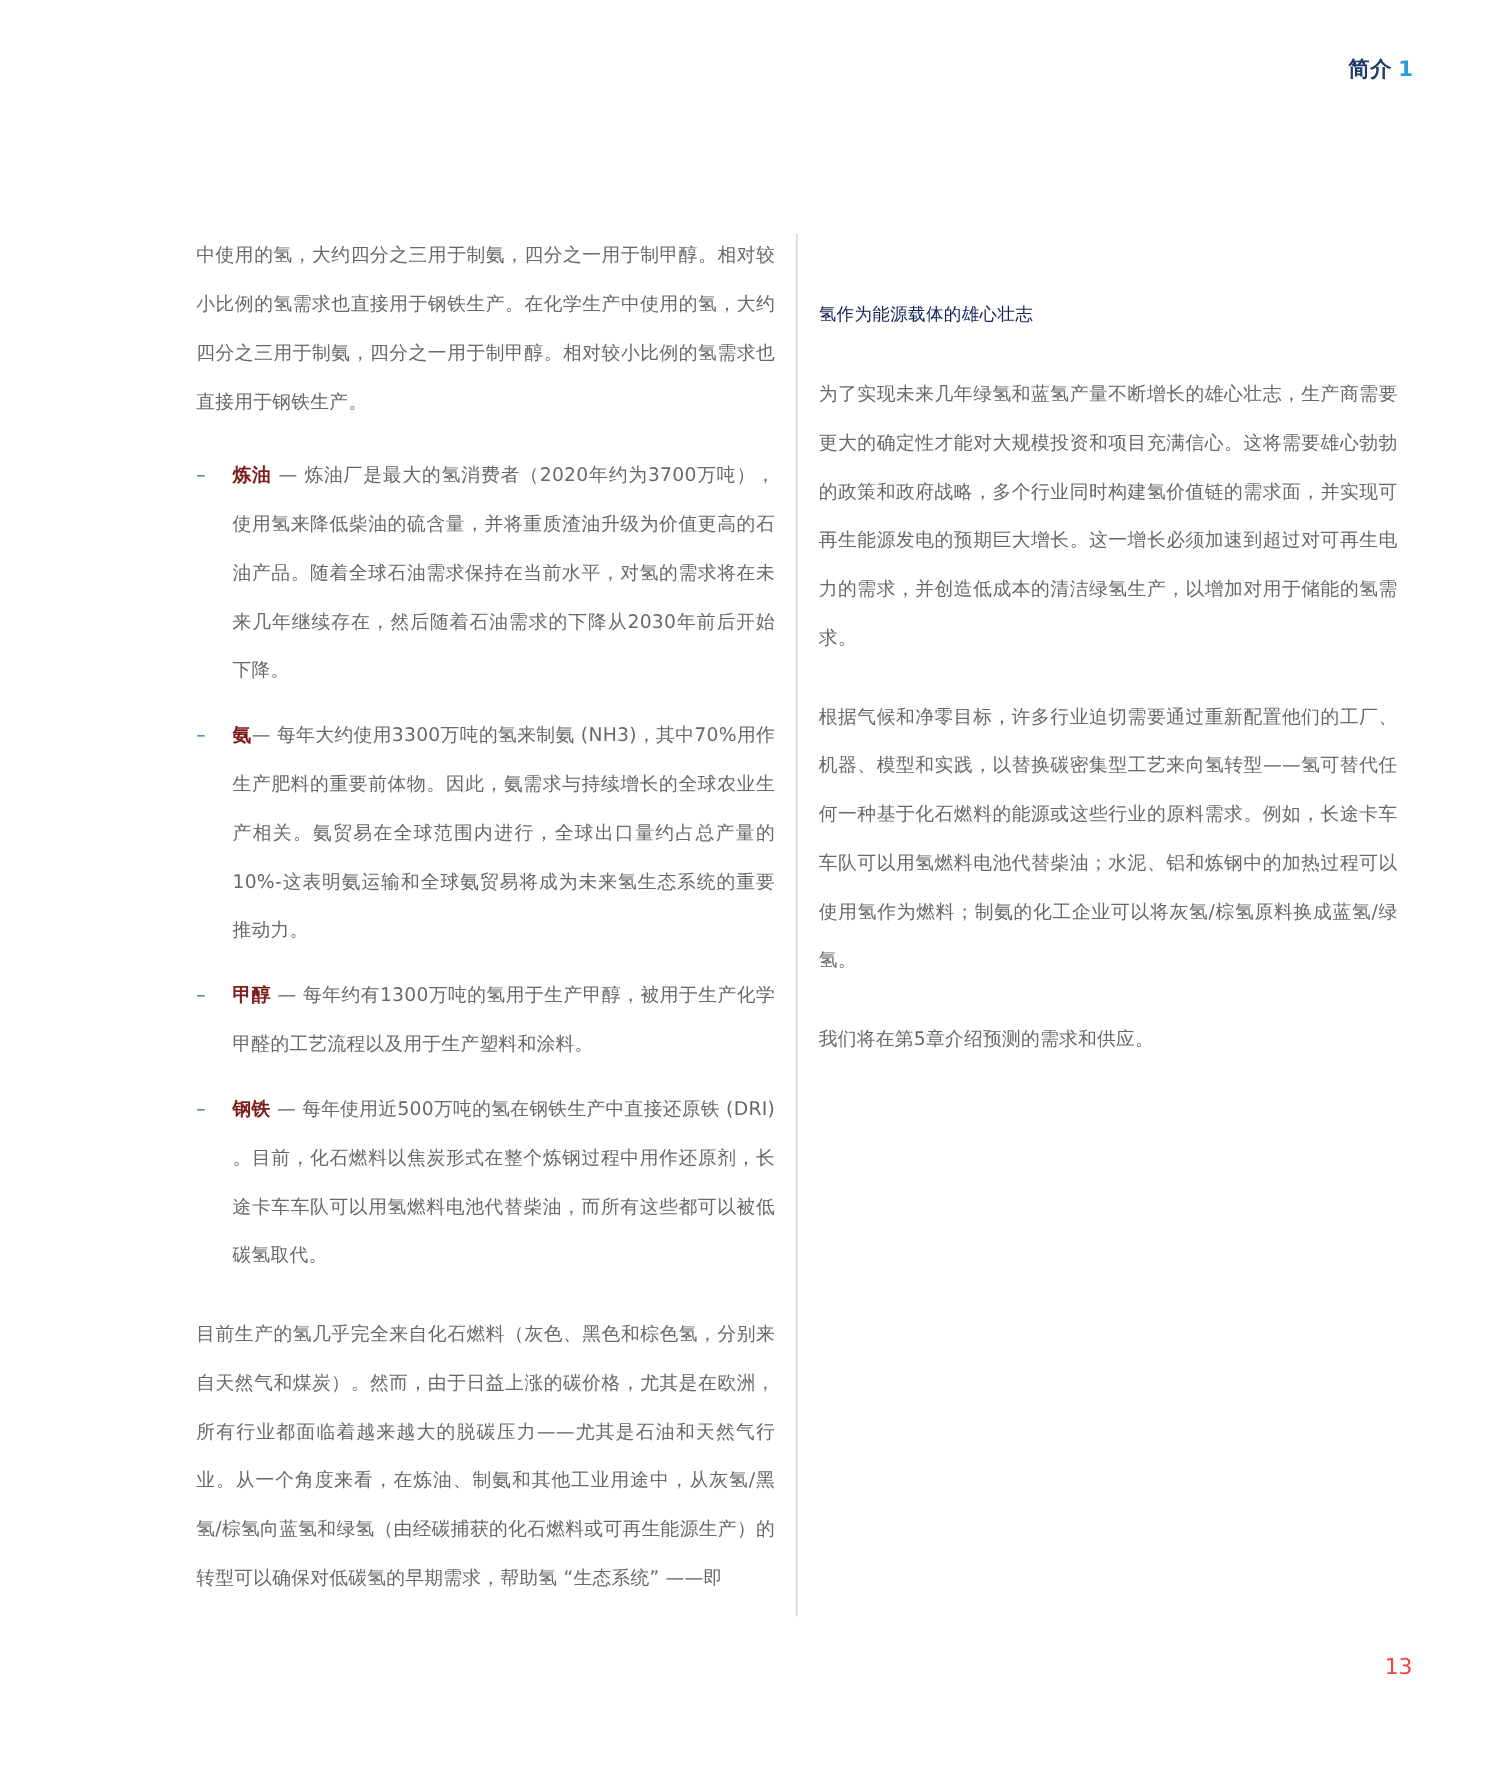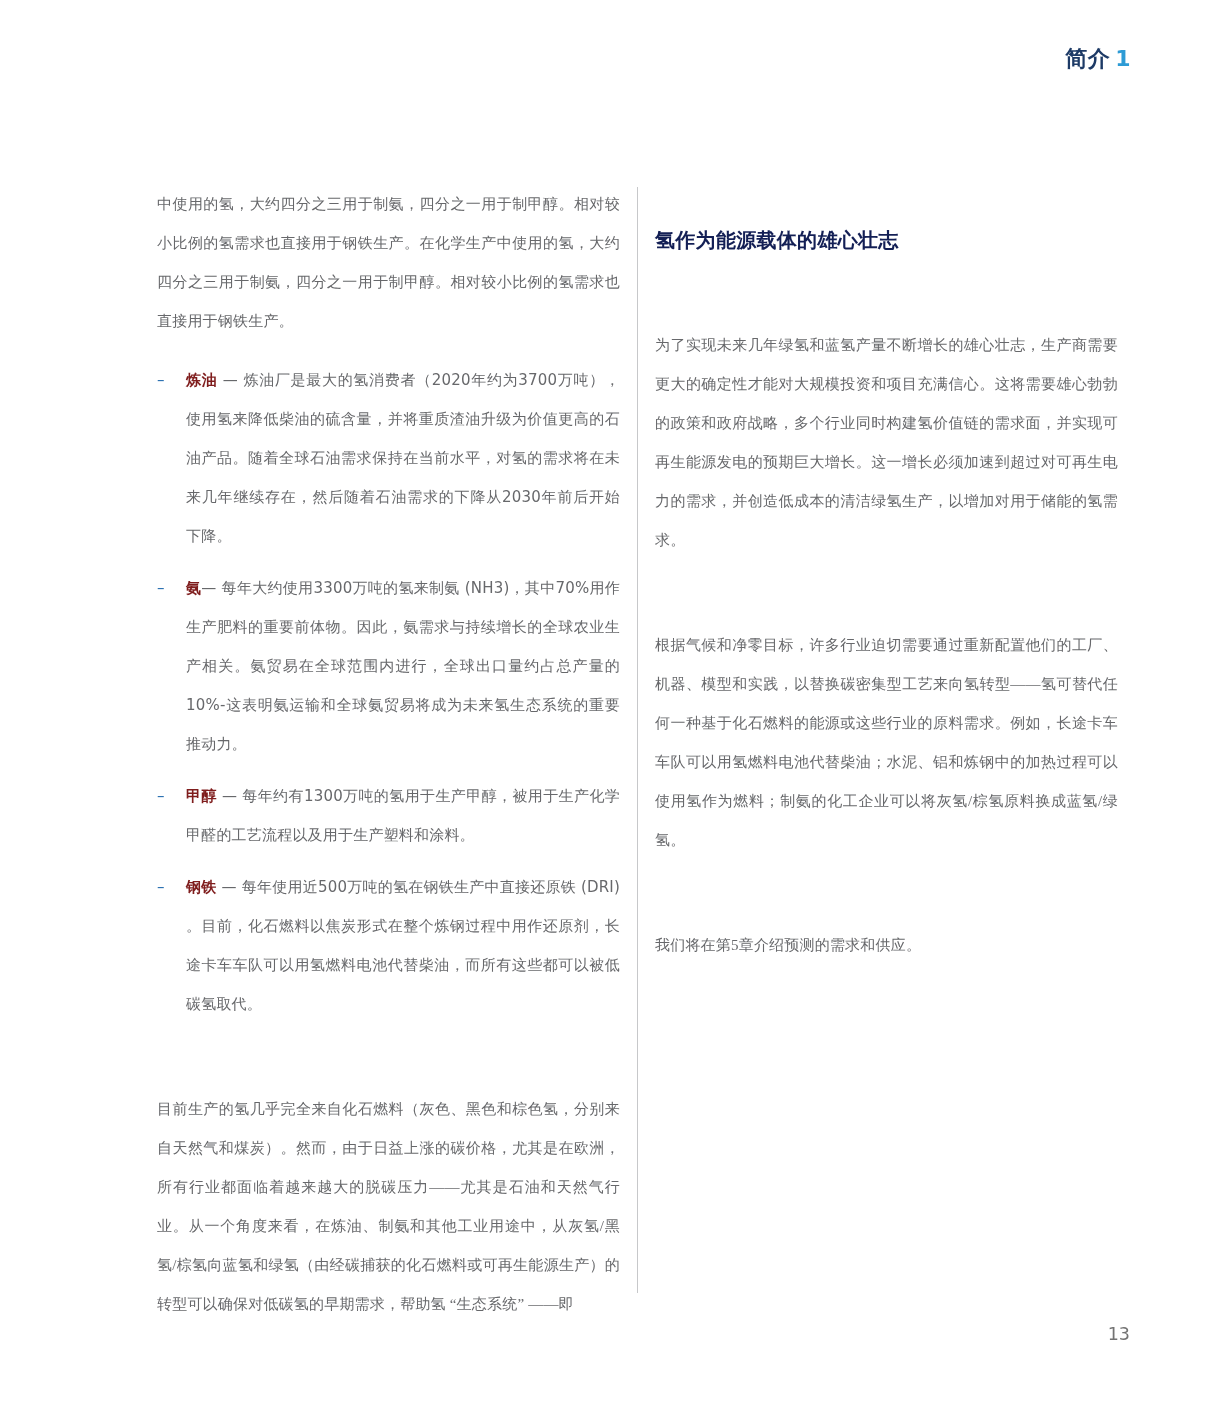--- a/index.html
+++ b/index.html
@@ -10,21 +10,21 @@
     background: #ffffff;
     font-family: "DejaVu Sans", "Liberation Sans", sans-serif;
     -webkit-font-smoothing: antialiased;
   }
 
   
   .page-header {
     position: absolute;
     top: 44px;
     right: 76px;
-    font-size: 22px;
+    font-size: 17px;
     font-weight: bold;
     letter-spacing: 0.5px;
   }
   .page-header .section-label { color: #1d3a66; }
   .page-header .section-number { color: #2d9bd5; margin-left: 5px; }
 
   
   .columns {
     position: absolute;
     top: 185px;
@@ -46,21 +46,21 @@
 
   
   .body-text, .bullets li {
     font-size: 15px;
     line-height: 39px;
     color: #67686b;
     text-align: justify;
     letter-spacing: 0.2px;
   }
   p { margin: 0; }
-  .para-gap { margin-top: 66px; font-family: Liberation Serif, serif; }
+  .para-gap { margin-top: 24px; }
 
   
   .bullets {
     list-style: none;
     margin: 20px 0 0 0;
     padding: 0;
   }
   .bullets li {
     position: relative;
     padding-left: 29px;
@@ -73,36 +73,36 @@
     top: 0;
     color: #2d72b2;
   }
   .bullet-term {
     color: #7f1d1d;
     font-weight: bold;
   }
 
   
   .section-heading {
-    font-size: 20px;
+    font-size: 14px;
     line-height: 39px;
-    font-weight: bold;
+    font-weight: normal;
     color: #131f55;
-    margin-top: 36px;
+    margin-top: 48px;
     letter-spacing: 0.3px;
   }
   .after-heading { margin-top: 0; }
 
   
   .page-number {
     position: absolute;
     right: 77px;
     bottom: 73px;
     font-size: 17.5px;
-    color: #737373;
+    color: #ef4444;
   }
 </style>
 </head>
 <body>
 
 <header class="page-header">
   <span class="section-label">简介</span><span class="section-number">1</span>
 </header>
 
 <div class="col-divider"></div>

